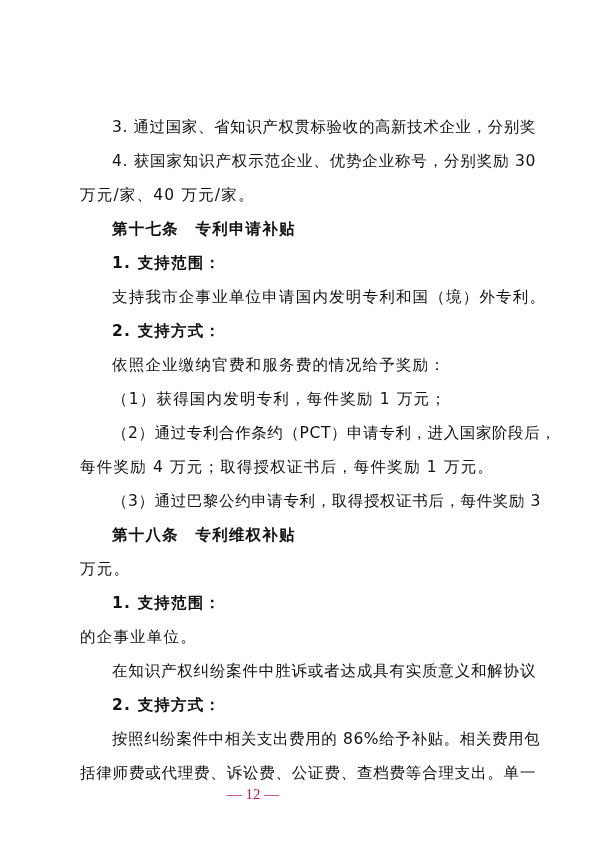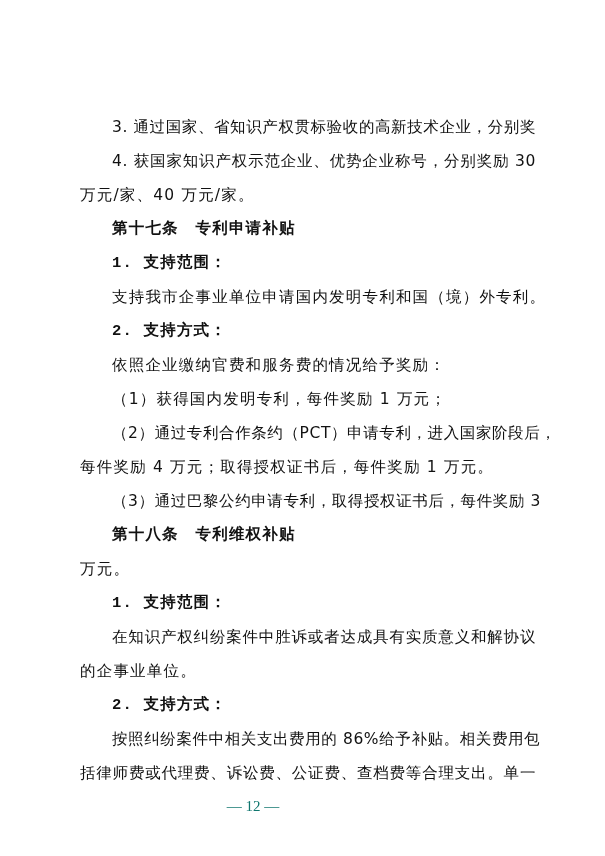--- a/index.html
+++ b/index.html
@@ -7,26 +7,26 @@
     .page {
       position: absolute; left: 80px; top: 115px; width: 456px;
       font-family: "DejaVu Sans", "Liberation Sans", sans-serif;
       font-size: 15.5px; color: #111111;
     }
     .line {
       height: 34px; line-height: 24px; white-space: nowrap;
       letter-spacing: 1.2px;
     }
     .indent { padding-left: 32px; }
-    .bold { font-weight: bold; font-family: Liberation Mono, monospace; }
+    .bold { font-weight: bold; }
     .justify { text-align: justify; text-align-last: justify; letter-spacing: 0.6px; }
     .footer {
       position: absolute; left: 0; width: 506px; top: 786px;
       text-align: center; font-family: "Liberation Serif", "DejaVu Serif", serif;
-      font-size: 15px; color: #0f766e; margin-top: 12px;
+      font-size: 15px; color: #be185d;
     }
   </style>
 </head>
 <body>
 
 <div class="page">
   <div class="line indent justify"><span>3. 通过国家、省知识产权贯标验收的高新技术企业，分别奖</span></div>
   <div class="line indent justify"><span>4. 获国家知识产权示范企业、优势企业称号，分别奖励 30</span></div>
   <div class="line"><span>万元/家、40 万元/家。</span></div>
   <div class="line indent bold"><span>第十七条　专利申请补贴</span></div>
@@ -34,20 +34,20 @@
   <div class="line indent"><span>支持我市企事业单位申请国内发明专利和国（境）外专利。</span></div>
   <div class="line indent bold"><span>2. 支持方式：</span></div>
   <div class="line indent"><span>依照企业缴纳官费和服务费的情况给予奖励：</span></div>
   <div class="line indent"><span>（1）获得国内发明专利，每件奖励 1 万元；</span></div>
   <div class="line indent justify"><span>（2）通过专利合作条约（PCT）申请专利，进入国家阶段后，</span></div>
   <div class="line"><span>每件奖励 4 万元；取得授权证书后，每件奖励 1 万元。</span></div>
   <div class="line indent justify"><span>（3）通过巴黎公约申请专利，取得授权证书后，每件奖励 3</span></div>
   <div class="line indent bold"><span>第十八条　专利维权补贴</span></div>
   <div class="line"><span>万元。</span></div>
   <div class="line indent bold"><span>1. 支持范围：</span></div>
+  <div class="line"><span>的企事业单位。</span></div>
   <div class="line indent justify"><span>在知识产权纠纷案件中胜诉或者达成具有实质意义和解协议</span></div>
-  <div class="line"><span>的企事业单位。</span></div>
   <div class="line indent bold"><span>2. 支持方式：</span></div>
   <div class="line indent justify"><span>按照纠纷案件中相关支出费用的 86%给予补贴。相关费用包</span></div>
   <div class="line justify"><span>括律师费或代理费、诉讼费、公证费、查档费等合理支出。单一</span></div>
 </div>
 
 <div class="footer">— 12 —</div>
 
 </body></html>

